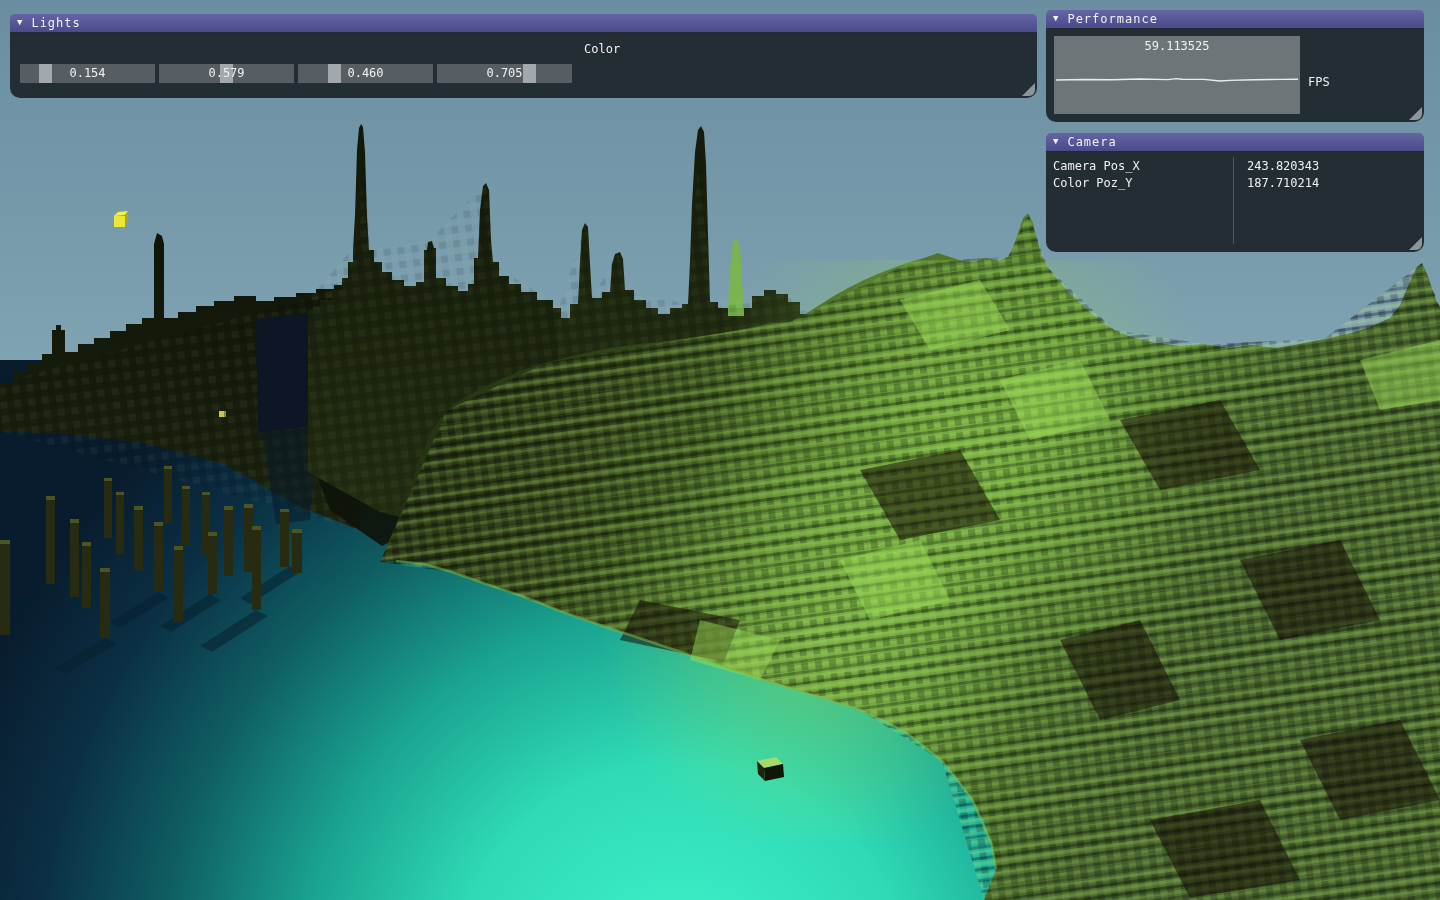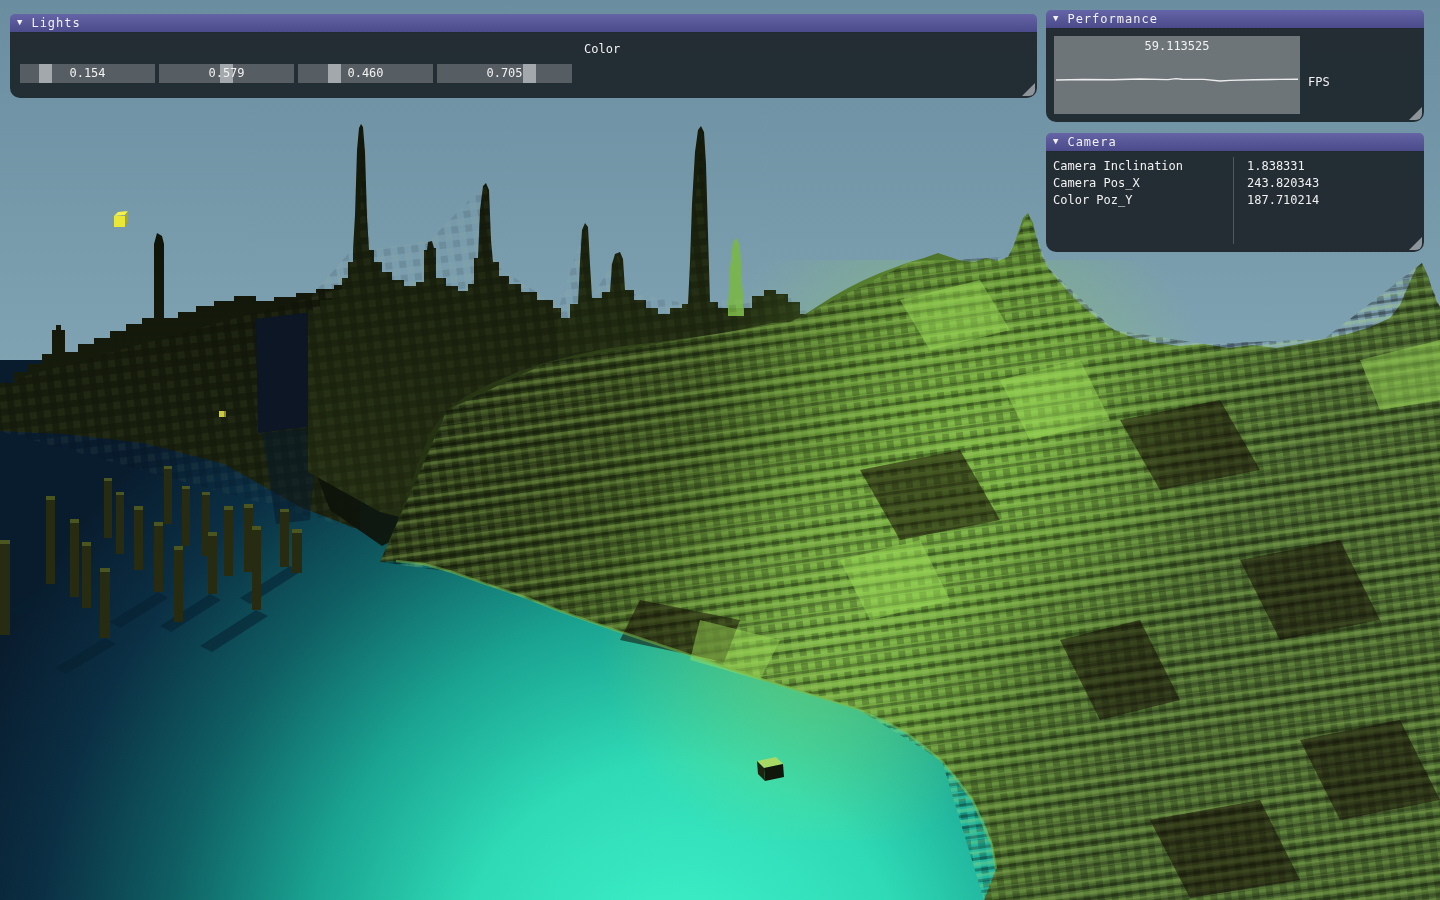--- a/index.html
+++ b/index.html
@@ -276,25 +276,20 @@
   </div>
 
   <div class="panel" id="panel-cam">
     <div class="p-header">
       <span class="tri">▼</span>
       <span>Camera</span>
     </div>
     <div class="p-body">
       <div class="cam-rows">
         <div class="crow">
-          <span>Camera Inclination</span>
-            <span></span>
-          <span>1.838331</span>
-        </div>
-        <div class="crow">
           <span>Camera Pos_X</span>
             <span></span>
           <span>243.820343</span>
         </div>
         <div class="crow">
           <span>Color Poz_Y</span>
             <span></span>
           <span>187.710214</span>
         </div>
       </div>

